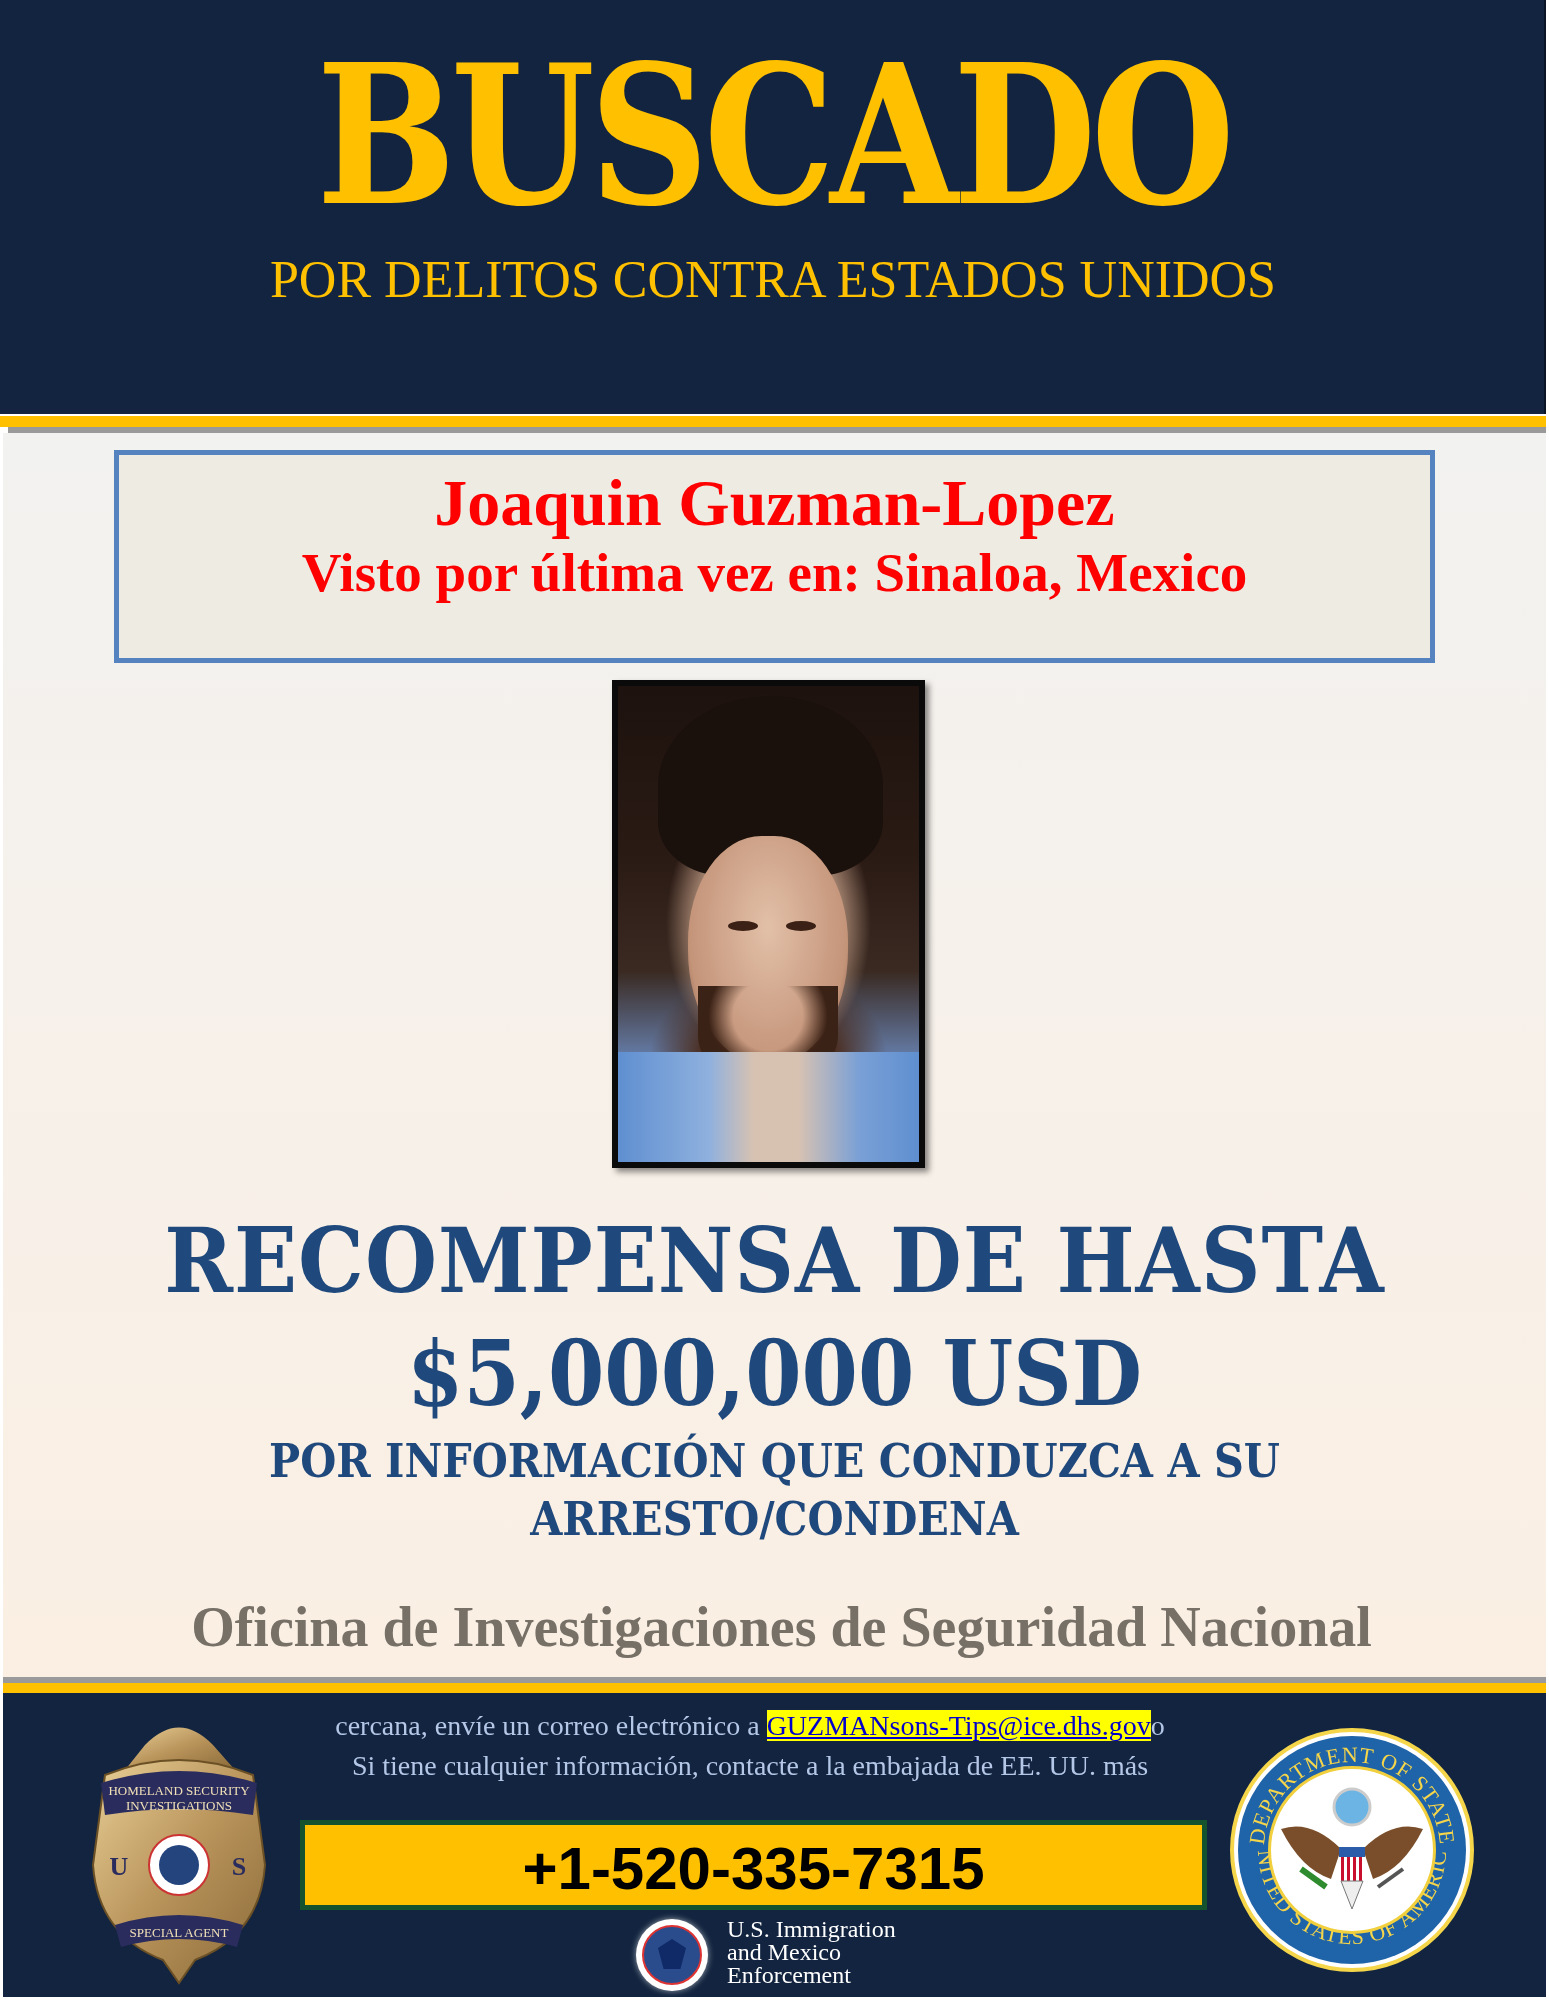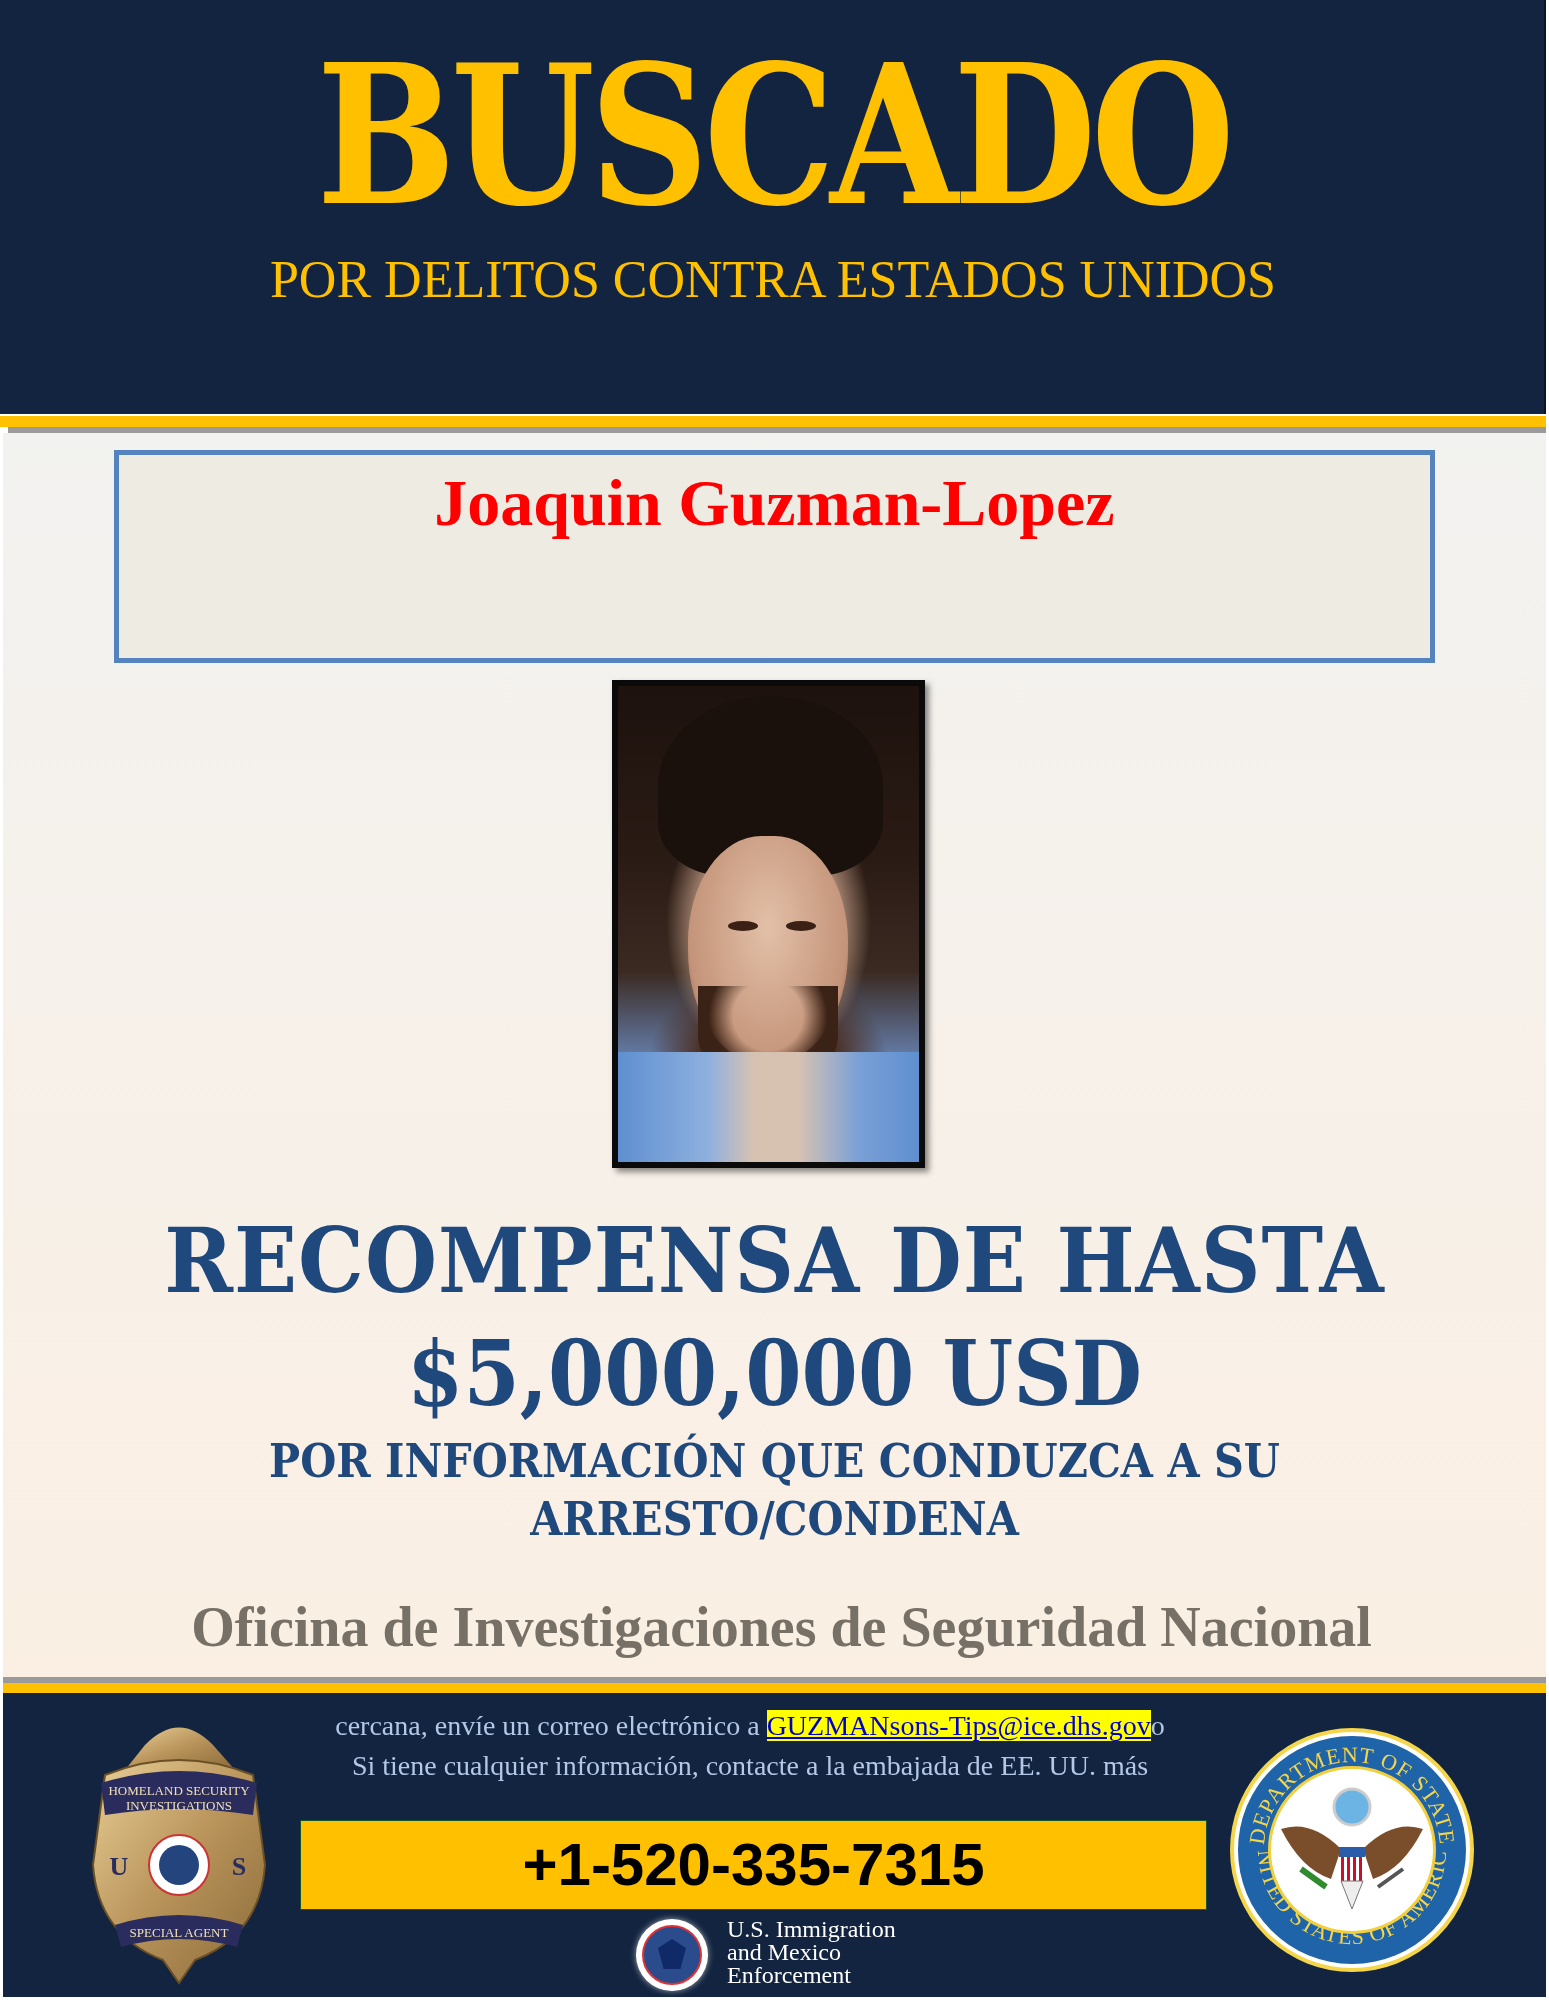--- a/index.html
+++ b/index.html
@@ -29,21 +29,21 @@
   .reward1 { top:1205px; font-size:90px; line-height:110px; letter-spacing:1px; transform:scaleX(0.92); }
   .reward2 { top:1318px; font-size:90px; line-height:110px; transform:scaleX(0.9); }
   .reward3 { top:1432px; font-size:46px; line-height:58px; transform:scaleX(0.9); }
   .reward4 { top:1490px; font-size:46px; line-height:58px; transform:scaleX(0.9); }
   .agency { left:7px; width:1549px; top:1585px; text-align:center; color:#767067; font-family:"Liberation Serif", serif; font-weight:bold; font-size:56px; line-height:68px;margin-top:8px; }
   .stripe-gray-bot { left:3px; top:1677px; width:1543px; height:6px; background:#9a9a9a; }
   .stripe-yellow-bot { left:3px; top:1683px; width:1543px; height:10px; background:#FFC000; }
   .footer { left:3px; top:1693px; width:1543px; height:304px; background:#12243F; }
   .contact { left:280px; width:940px; top:1706px; text-align:center; color:#B4C7E7; font-family:"Liberation Serif", serif; font-size:28px; line-height:40px; }
   .email { background:#FFFF00; color:#0000CC; text-decoration:underline; cursor:pointer; }
-  .phonebox { left:300px; top:1820px; width:907px; height:90px; background:#FFC000; border:1px solid #14532d; box-sizing:border-box; text-align:center; }
+  .phonebox { left:300px; top:1820px; width:907px; height:90px; background:#FFC000; border:5px solid #14532d; box-sizing:border-box; text-align:center; }
   .phone { display:block; color:#000; font-family:"Liberation Sans", sans-serif; font-weight:bold; font-size:60px; line-height:88px; }
   .ice-seal { left:636px; top:1919px; width:72px; height:72px; border-radius:50%; background:#ffffff; box-shadow:0 0 6px rgba(255,255,255,0.6); }
   .ice-seal .ring { position:absolute; left:6px; top:6px; width:60px; height:60px; border-radius:50%; background:#2a4c8c; border:2px solid #d33; box-sizing:border-box; }
   .ice-seal .eagle { position:absolute; left:22px; top:20px; width:28px; height:30px; background:#0f2a66; clip-path:polygon(50% 0,100% 30%,80% 100%,20% 100%,0 30%); }
   .ice-text { left:727px; top:1918px; color:#ffffff; font-family:"Liberation Serif", serif; font-size:24px; line-height:23px; }
   .hsi-badge { left:85px; top:1715px; width:188px; height:270px; }
   .dos-seal { left:1230px; top:1728px; width:244px; height:244px; border-radius:50%; background:#ffffff; box-sizing:border-box; border:4px solid #F5D54A; }
   .dos-seal .band { position:absolute; left:4px; top:4px; width:228px; height:228px; border-radius:50%; background:#1f63a8; }
   .dos-seal .inner { position:absolute; left:34px; top:34px; width:168px; height:168px; border-radius:50%; background:#ffffff; border:3px solid #f1cf3d; box-sizing:border-box; }
 </style>
@@ -53,20 +53,21 @@
 <div class="abs header"></div>
 <div class="abs title">BUSCADO</div>
 <div class="abs subtitle">POR DELITOS CONTRA ESTADOS UNIDOS</div>
 <div class="abs stripe-yellow-top"></div>
 <div class="abs stripe-gray-top"></div>
 
 <div class="abs body-bg"></div>
 
 <div class="abs namebox">
   <span class="name">Joaquin Guzman-Lopez</span>
+  <span class="seen">Visto por última vez en: Sinaloa, Mexico</span>
 </div>
 
 <div class="abs photo">
   <div class="hair"></div>
   <div class="face"></div>
   <div class="eyeL"></div>
   <div class="eyeR"></div>
   <div class="beard"></div>
   <div class="shirt"></div>
 </div>

